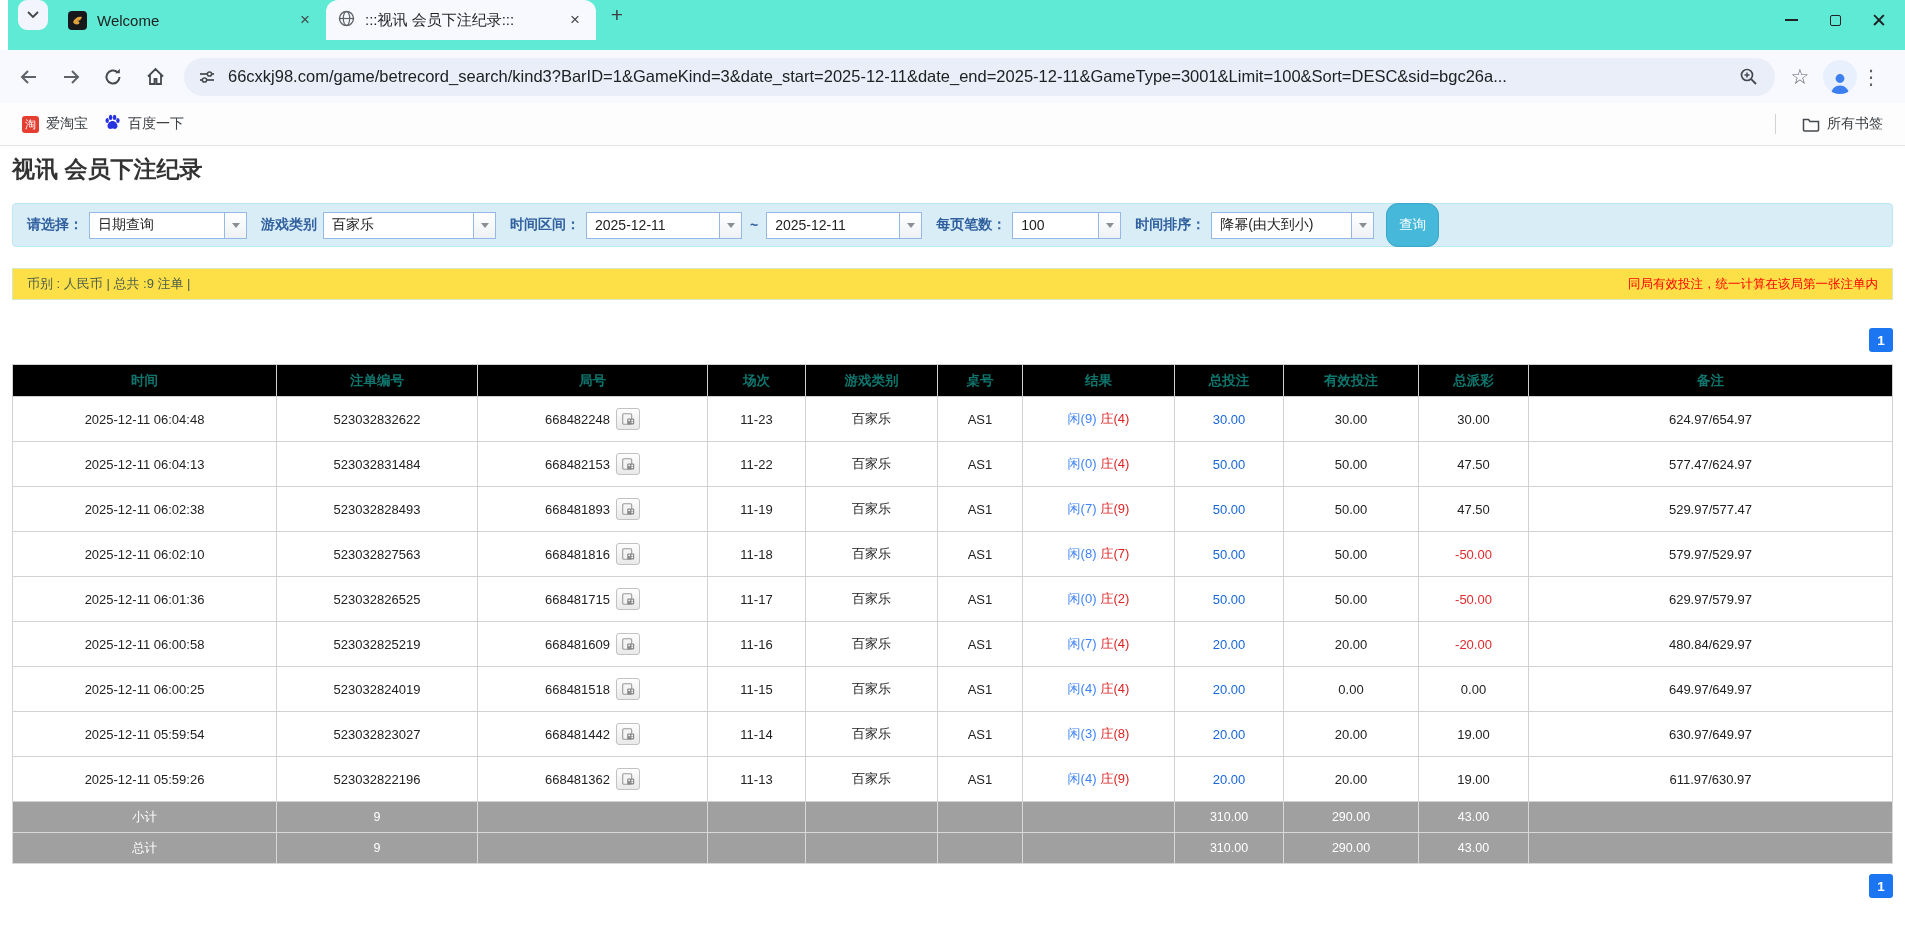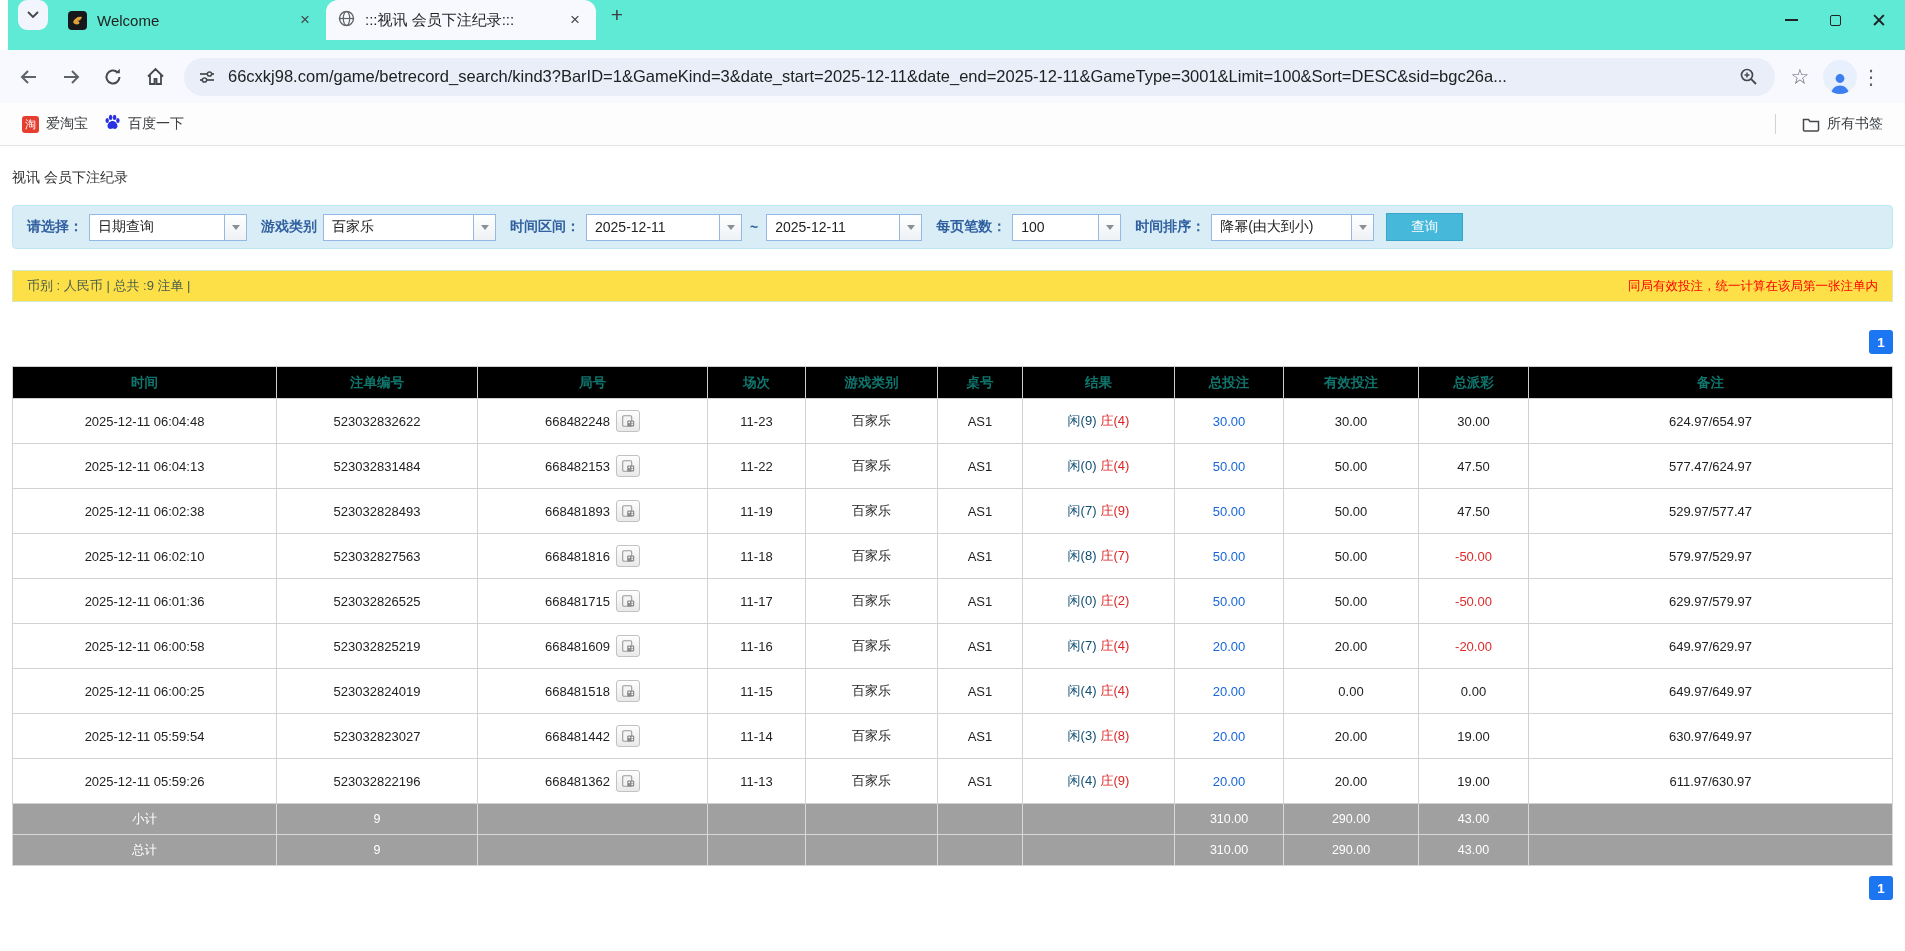--- a/index.html
+++ b/index.html
@@ -31,44 +31,44 @@
   .menu-btn { font-size:20px; color:#5f6368; width:30px; }
 
   .bookmarks { height:43px; background:#fdfdfe; border-bottom:1px solid #e5e5e5; display:flex; align-items:center; padding:0 14px; font-size:14px; color:#3c4043; }
   .bm-item { display:flex; align-items:center; gap:7px; padding:5px 8px; border-radius:8px; cursor:pointer; }
   .bm-ico-taobao { width:17px; height:17px; background:#e53e30; border-radius:3px; color:#fff; font-size:11px; display:flex; align-items:center; justify-content:center; }
   .bm-right { margin-left:auto; display:flex; align-items:center; gap:8px;text-align:center; }
   .bm-divider { width:1px; height:20px; background:#d0d3d8; margin-right:10px; }
 
   
   .content { padding:0 12px; }
-  .page-title { margin-top:23px; font-size:14px; color:#333; }
+  .page-title { margin-top:8px; font-size:23px; color:#333;font-weight:bold; }
 
   .filterbar { margin-top:18px; background:#d9edf7; border:1px solid #bce8f1; border-radius:4px; height:44px; display:flex; align-items:center; padding:0 14px; gap:6px; font-size:14px; }
   .f-label { color:#31609f; font-weight:bold; white-space:nowrap; }
   .combo { display:flex; height:27px; }
   .combo-text { background:#fff; border:1px solid #95b8e7; border-right:none; display:flex; align-items:center; padding:0 8px; font-size:14px; color:#222; }
   .combo-arrow { width:23px; background:linear-gradient(#ffffff,#eef1f5); border:1px solid #95b8e7; display:flex; align-items:center; justify-content:center; cursor:pointer; }
   .combo-arrow::after { content:""; border-left:4px solid transparent; border-right:4px solid transparent; border-top:5px solid #8a8f96; }
   .tilde { color:#31609f; font-weight:bold; padding:0 2px; }
-  .search-btn { height:28px; padding:0 24px; background:#46b8da; color:#fff; border:1px solid #37a6c8; border-radius:0; font-size:13.5px; margin-left:6px; cursor:pointer; }
+  .search-btn { height:44px; padding:0 12px; background:#46b8da; color:#fff; border:1px solid #37a6c8; border-radius:12px; font-size:13.5px; margin-left:6px; cursor:pointer; }
 
   .summarybar { margin-top:21px; background:#fde047; border:1px solid #d6e9c6; height:32px; display:flex; align-items:center; padding:0 14px; font-size:13px; }
   .summary-left { color:#4b5e4b; }
   .summary-right { margin-left:auto; color:#ff0000; font-size:12.5px; }
 
   .pag-row { margin-top:28px; display:flex; justify-content:flex-end; }
   .pag-row.bottom { margin-top:10px; }
   .pag-btn { min-width:24px; height:24px; background:#1c76f2; color:#fff; border-radius:3px; display:flex; align-items:center; justify-content:center; font-size:13.5px; font-weight:bold; cursor:pointer; }
 
   table.bets { width:100%; margin-top:12px; border-collapse:collapse; table-layout:fixed; font-size:13px; color:#222; }
   table.bets th { background:#000; color:#0f766e; height:32px; font-size:13.5px; font-weight:bold; border:1px solid #cfcfcf; }
   table.bets td { border:1px solid #d2d2d2; text-align:center; height:45px; background:#fff; }
   .c-time{width:264px}.c-bid{width:201px}.c-round{width:230px}.c-sess{width:98px}.c-game{width:132px}.c-table{width:85px}.c-result{width:152px}.c-total{width:109px}.c-valid{width:135px}.c-payout{width:110px}
-  .res-player { color:#0c4a6e; }
+  .res-player { color:#3b82f6; }
   .res-banker { color:#dd2222; margin-left:4px; }
   .bet-link { color:#1766d9; cursor:pointer; text-decoration:none; }
   .neg { color:#e02b2b; }
   .round-cell { display:flex; align-items:center; justify-content:center; gap:6px; }
   .replay-btn { width:24px; height:22px; background:linear-gradient(#fefefe,#e9e9e9); border:1px solid #c2c2c2; border-radius:3px; display:flex; align-items:center; justify-content:center; cursor:pointer; }
   tr.foot td { background:#a0a0a0; color:#fff; font-weight:normal; height:31px; border:1px solid #d8d8d8; font-size:12.5px; }
 </style>
 </head>
 <body>
 
@@ -441,21 +441,21 @@
     </td>
     <td>11-16</td>
     <td>百家乐</td>
     <td>AS1</td>
     <td>
       <span class="res-player">闲(7)</span><span class="res-banker">庄(4)</span>
     </td>
     <td><a class="bet-link">20.00</a></td>
     <td>20.00</td>
     <td class="neg">-20.00</td>
-    <td>649.97/629.97</td>
+    <td>480.84/629.97</td>
   </tr>
 
   <tr>
     <td>2025-12-11 06:00:25</td>
     <td>523032824019</td>
     <td>
       <span class="round-cell">
         <span>668481518</span>
         <span class="replay-btn">
           <svg width="13" height="12" viewBox="0 0 13 12">

